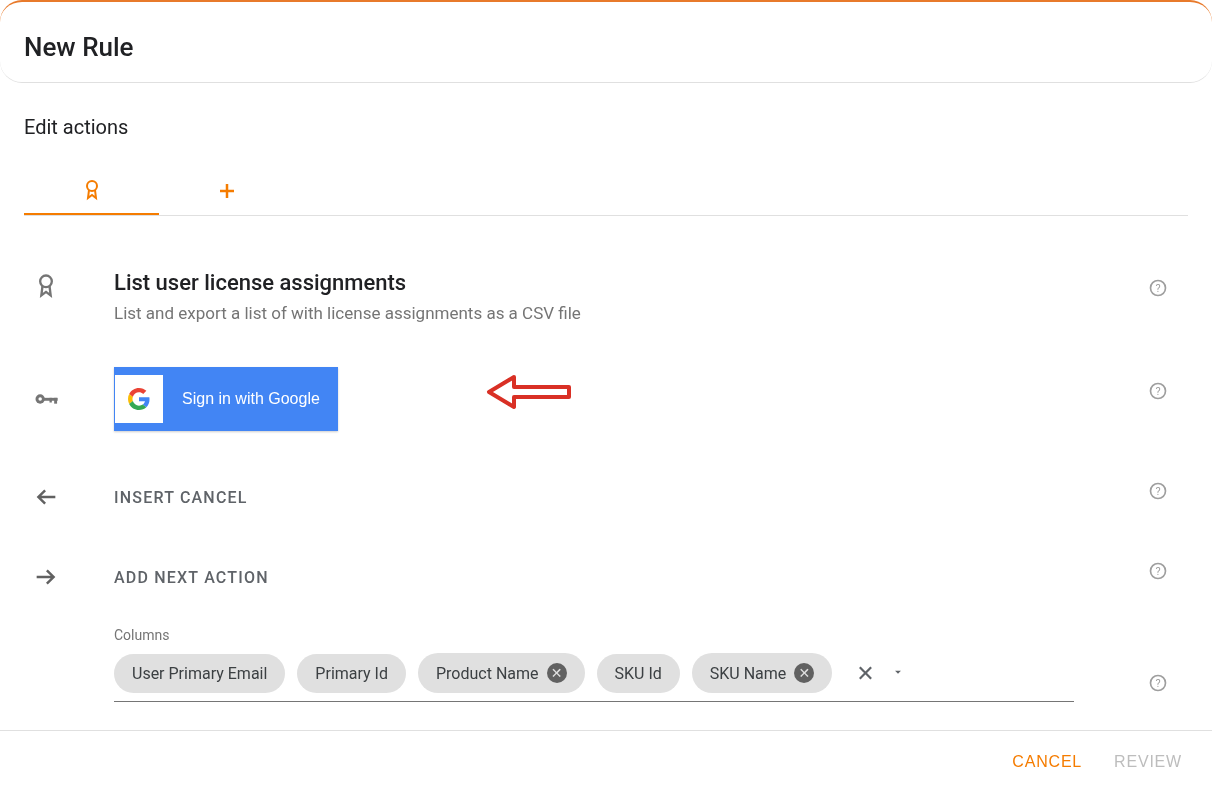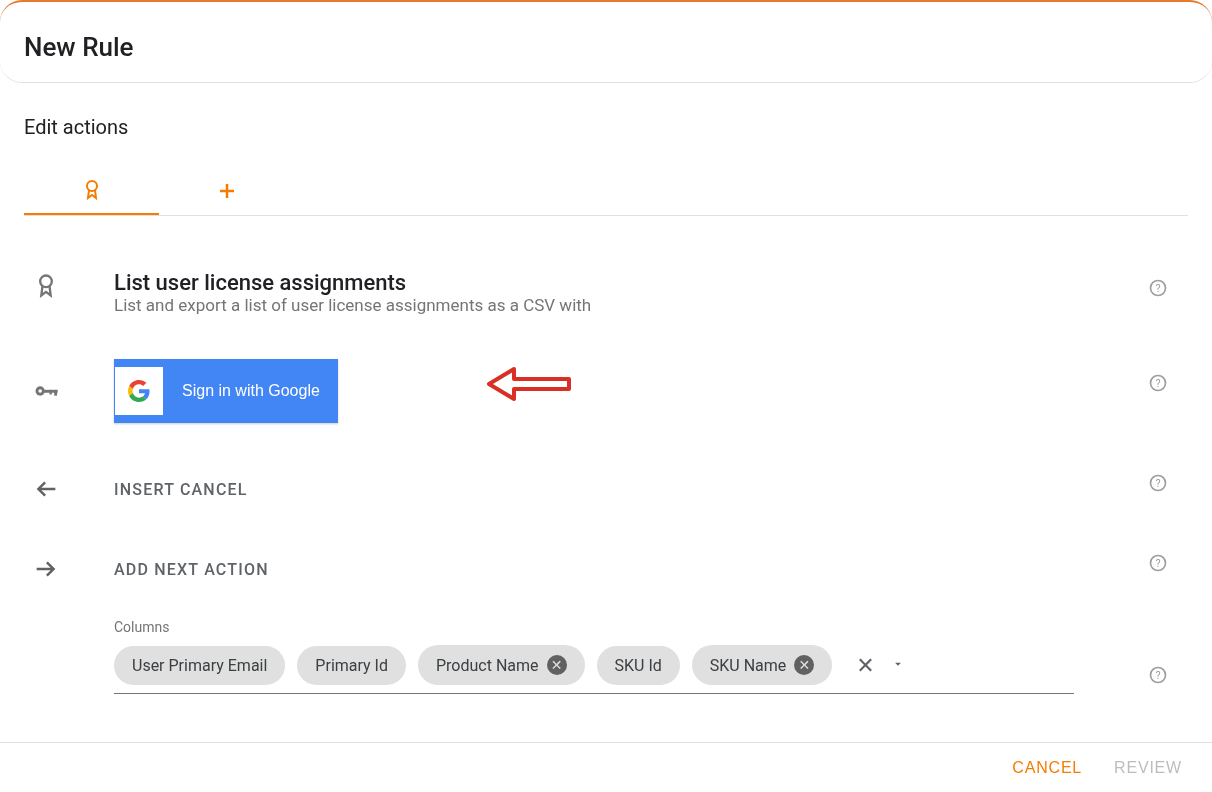--- a/index.html
+++ b/index.html
@@ -71,21 +71,21 @@
       justify-content: flex-start;
       padding-left: 8px;
       padding-top: 2px;
     }
     .row-icon svg { width: 28px; height: 28px; }
     .row-content { flex: 1; }
     .row-title {
       font-size: 22px;
       font-weight: 500;
       color: #202124;
-      margin-bottom: 0;
+      margin-bottom: 8px;
     }
     .row-desc {
       font-size: 17px;
       color: #757575;
     }
     .row-label {
       font-size: 16px;
       font-weight: 500;
       letter-spacing: 1.2px;
       color: #5f6368;
@@ -167,21 +167,21 @@
       display: flex;
       align-items: center;
       gap: 16px;
       margin-left: 12px;
     }
     .footer {
       position: absolute;
       bottom: 0;
       left: 0;
       right: 0;
-      height: 50px;
+      height: 62px;
       border-top: 1px solid #e0e0e0;
       display: flex;
       align-items: center;
       justify-content: flex-end;
       padding-right: 30px;
       gap: 32px;
       background: #fff;
     }
     .footer-btn {
       font-size: 16px;
@@ -220,21 +220,21 @@
 
   <div class="row">
     <div class="row-icon">
       <svg viewBox="0 0 24 24">
         <circle cx="12" cy="8" r="5" fill="none" stroke="#757575" stroke-width="2"></circle>
         <path d="M9 12 L8 20 L12 17 L16 20 L15 12" fill="none" stroke="#757575" stroke-width="2"></path>
       </svg>
     </div>
     <div class="row-content">
       <div class="row-title">List user license assignments</div>
-      <div class="row-desc">List and export a list of user license assignments as a CSV with</div>
+      <div class="row-desc">List and export a list of with license assignments as a CSV file</div>
     </div>
     <div class="help-icon">
       <svg viewBox="0 0 24 24">
           <circle cx="12" cy="12" r="9" fill="none" stroke="#9e9e9e" stroke-width="2"></circle>
           <text x="12" y="17" text-anchor="middle" font-size="13" fill="#9e9e9e">?</text>
         </svg>
     </div>
   </div>
 
   <div class="row" style="margin-top:44px; align-items:center;">

